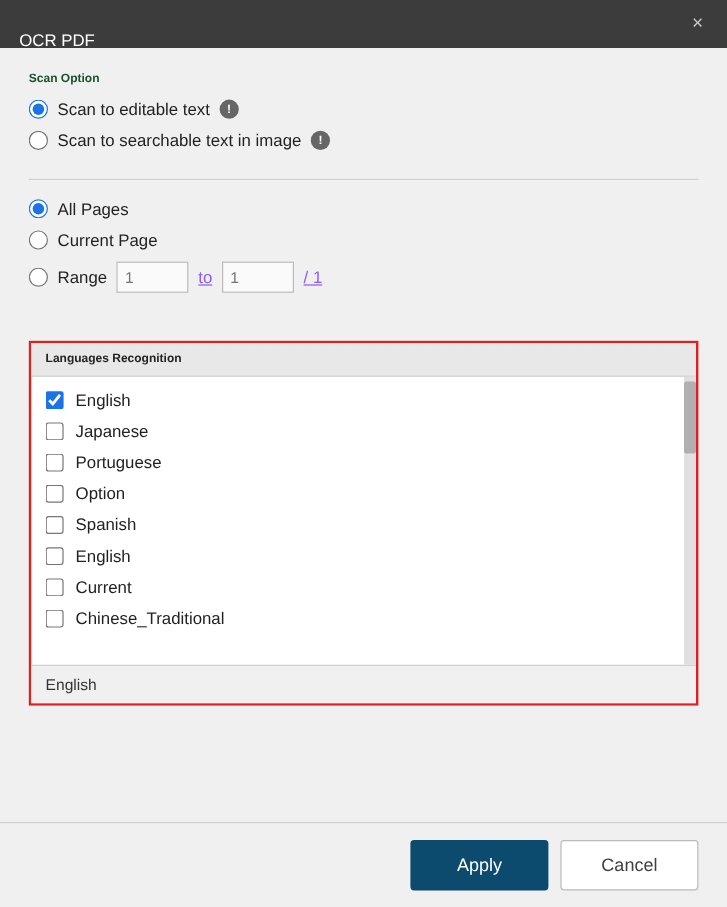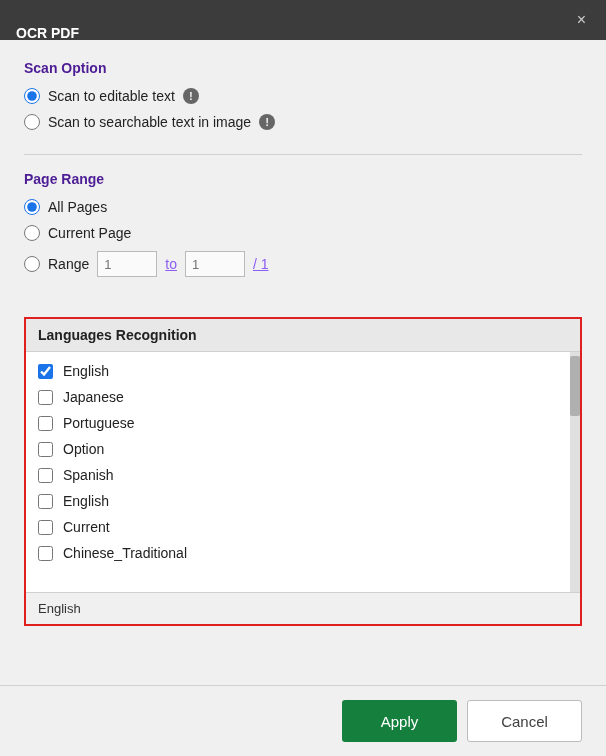--- a/index.html
+++ b/index.html
@@ -26,21 +26,21 @@
       color: #ffffff;
       padding: 10px 16px;
       display: flex;
       align-items: center;
       justify-content: space-between;
       height: 40px;
       flex-shrink: 0;
     }
     .title-bar-title {
       font-size: 14px;
-      font-weight: 700;
+      font-weight: 400;
       margin-top: 25px;
     }
     .close-btn {
       background: none;
       border: none;
       color: #cccccc;
       font-size: 16px;
       cursor: pointer;
       padding: 0 4px;
       line-height: 1;
@@ -48,22 +48,22 @@
     .content {
       flex: 1;
       padding: 20px 24px;
       overflow: hidden;
       display: flex;
       flex-direction: column;
       gap: 0;
     }
     .section-title {
       font-weight: 700;
-      font-size: 14px;
-      color: #4c1d95;
+      font-size: 10px;
+      color: #14532d;
       margin-bottom: 12px;
     }
     .radio-group {
       display: flex;
       flex-direction: column;
       gap: 10px;
       margin-bottom: 20px;
       justify-content: flex-end;
     }
     .radio-item {
@@ -123,21 +123,21 @@
     }
     .languages-section {
       border: 2px solid #e02020;
       background: #fff;
       flex-shrink: 0;
     }
     .languages-header {
       background: #e8e8e8;
       padding: 8px 12px;
       font-weight: 700;
-      font-size: 14px;
+      font-size: 10px;
       color: #222;
       border-bottom: 1px solid #d0d0d0;
     }
     .languages-list-container {
       display: flex;
       height: 240px;
     }
     .languages-list {
       flex: 1;
       padding: 6px 0;
@@ -194,21 +194,21 @@
       height: 42px;
       min-width: 115px;
       border: none;
       border-radius: 3px;
       font-size: 15px;
       font-weight: 500;
       cursor: pointer;
       padding: 0 24px;
     }
     .btn-apply {
-      background: #15803d;
+      background: #0c4a6e;
       color: #fff;
     }
     .btn-cancel {
       background: #ffffff;
       color: #404040;
       border: 1px solid #bbb;
     }
   </style>
 </head>
 <body>
@@ -232,21 +232,20 @@
       <div class="radio-item">
         <input type="radio" class="radio-input" name="scan-option" style="">
         <span class="radio-label">Scan to searchable text in image</span>
         <span class="info-icon">!</span>
       </div>
     </div>
 
     <div class="divider"></div>
 
     <div class="page-range-section">
-      <div class="section-title">Page Range</div>
       <div class="radio-group">
         <div class="radio-item">
           <input type="radio" class="radio-input" name="page-range" checked="" style="">
           <span class="radio-label">All Pages</span>
         </div>
         <div class="radio-item">
           <input type="radio" class="radio-input" name="page-range" style="">
           <span class="radio-label">Current Page</span>
         </div>
         <div class="range-row">

